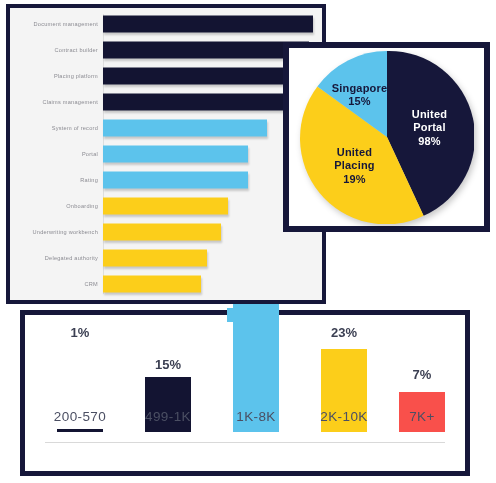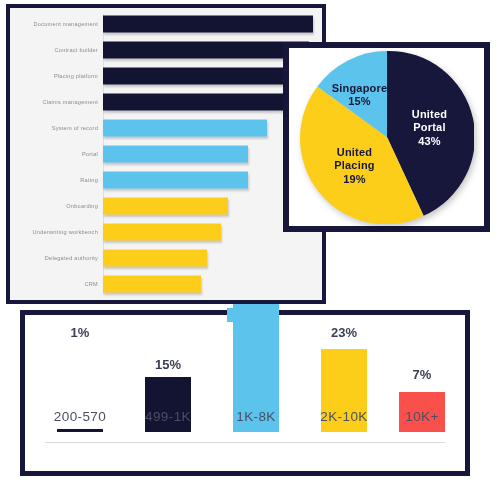--- a/index.html
+++ b/index.html
@@ -75,21 +75,21 @@
 
       <div class="bb-col" style="left:274px;">
         <div class="bb-val" style="bottom:92px;">23%</div>
         <div class="bb-bar" style="height:83px;background:#fcce1a;"></div>
         <div class="bb-lab">2K-10K</div>
       </div>
 
       <div class="bb-col" style="left:352px;">
         <div class="bb-val" style="bottom:50px;">7%</div>
         <div class="bb-bar" style="height:40px;background:#f9504b;"></div>
-        <div class="bb-lab">10K+</div>
+        <div class="bb-lab">7K+</div>
       </div>
     </div>
   </div>
 
   <div style="position:absolute;left:227px;top:308px;width:46px;height:14px;background:#5cc3ec;"></div>
 
   <div class="panel-left">
     <div class="hb-grid"></div>
 
     <div class="hb-row" style="top:4px;">
@@ -145,21 +145,21 @@
         <path d="M 87 87 L 87 1 A 86 86 0 0 1 123.6 165.7 Z" fill="#16173a"></path>
 
         <path d="M 87 87 L 123.6 165.7 A 86 86 0 0 1 17.4 36.5 Z" fill="#fcce1a"></path>
 
         <path d="M 87 87 L 17.4 36.5 A 86 86 0 0 1 87 1 Z" fill="#5cc3ec"></path>
       </svg>
 
       <div class="pie-lab" style="left:95px;top:58px;width:70px;color:#ffffff;">
         <span>United</span><br>
         <span>Portal</span><br>
-        <span class="pie-pct">43%</span>
+        <span class="pie-pct">98%</span>
       </div>
 
       <div class="pie-lab" style="left:14px;top:96px;width:82px;color:#16173a;">
         <span>United</span><br>
         <span>Placing</span><br>
         <span class="pie-pct">19%</span>
       </div>
 
       <div class="pie-lab" style="left:22px;top:32px;width:76px;color:#16173a;">
         <span>Singapore</span><br>

